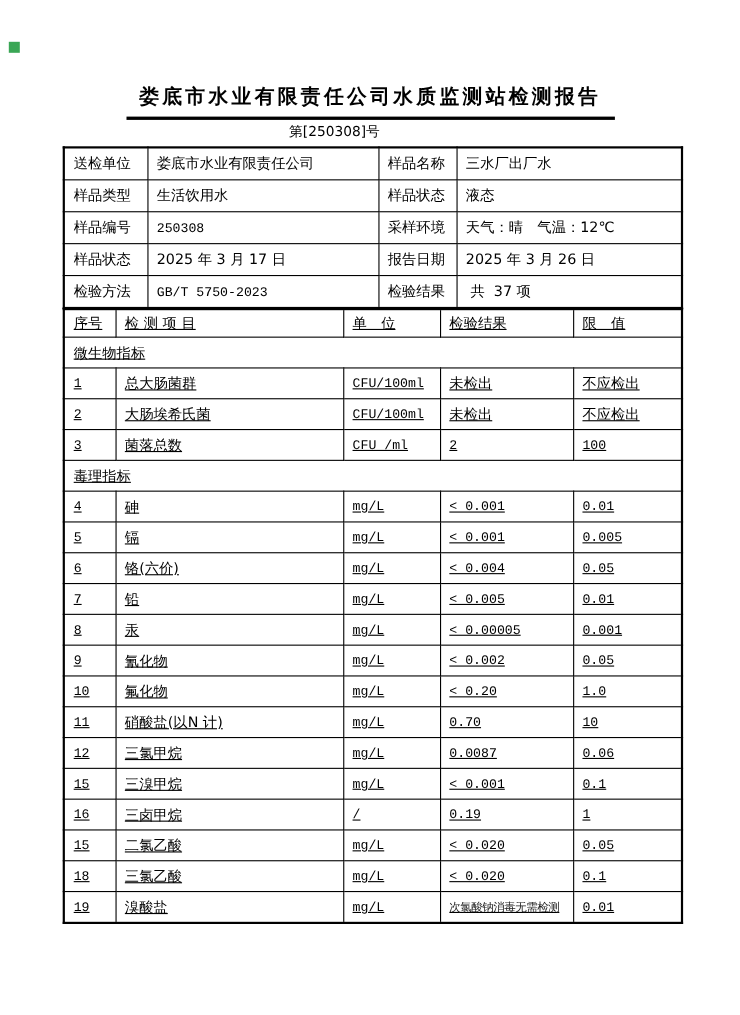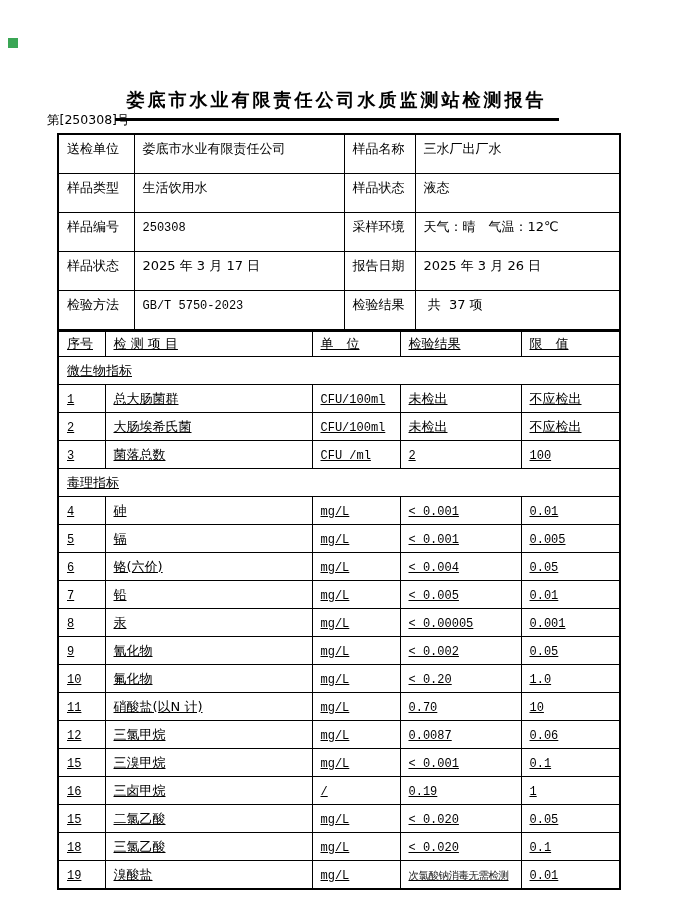--- a/index.html
+++ b/index.html
@@ -6,39 +6,39 @@
   body {
     width: 673px; height: 923px;
     background: #ffffff;
     color: #000000;
     font-family: "DejaVu Sans", sans-serif;
   }
   .page { position: relative; width: 673px; height: 923px; background: #fff; overflow: hidden; }
 
   .marker { position: absolute; left: 8px; top: 38px; width: 10px; height: 10px; }
 
-  .title-wrap { position: absolute; top: 88px; left: 0; width: 673px; text-align: center; }
+  .title-wrap { position: absolute; top: 76px; left: 0; width: 673px; text-align: center; }
   .title {
     display: inline-block;
     font-size: 18px; font-weight: bold; letter-spacing: 3px;
     padding: 0 12px 6px 12px;
     border-bottom: 3px solid #000;
   }
-  .report-no { position: absolute; top: 112px; left: 0; width: 608px; font-size: 12.5px; padding-left: 47px; }
+  .report-no { position: absolute; top: 112px; left: 0; width: 608px; text-align: center; font-size: 12.5px; }
 
   .tables { position: absolute; top: 133px; left: 57px; width: 562px; }
   table { border-collapse: collapse; table-layout: fixed; width: 562px; }
   td, th {
     border: 1px solid #000;
     overflow: hidden; white-space: nowrap;
     font-weight: normal; text-align: left;
     vertical-align: middle;
   }
   .info-table { border: 2px solid #000; }
-  .info-table td { height: 28px; padding: 0 0 10px 8px; font-size: 13px; }
+  .info-table td { height: 28px; padding: 0 0 0 8px; font-size: 13px; }
   .main-table { border: 2px solid #000; margin-top: -1px; text-decoration: underline; }
   .main-table th { height: 24px; padding: 0 0 0 8px; font-size: 13px; }
   .main-table td { height: 27px; padding: 0 0 0 8px; font-size: 13px; }
   .section { font-size: 13px; }
 
   .t { white-space: pre; }
   .mono { font-family: "Liberation Mono", "DejaVu Sans Mono", monospace; font-size: 12px; }
   .small { font-size: 10.5px; letter-spacing: -0.5px; color: #222; }
 
   .footer { position: absolute; top: 892px; left: 57px; width: 562px; text-align: center; font-size: 12.5px; }

